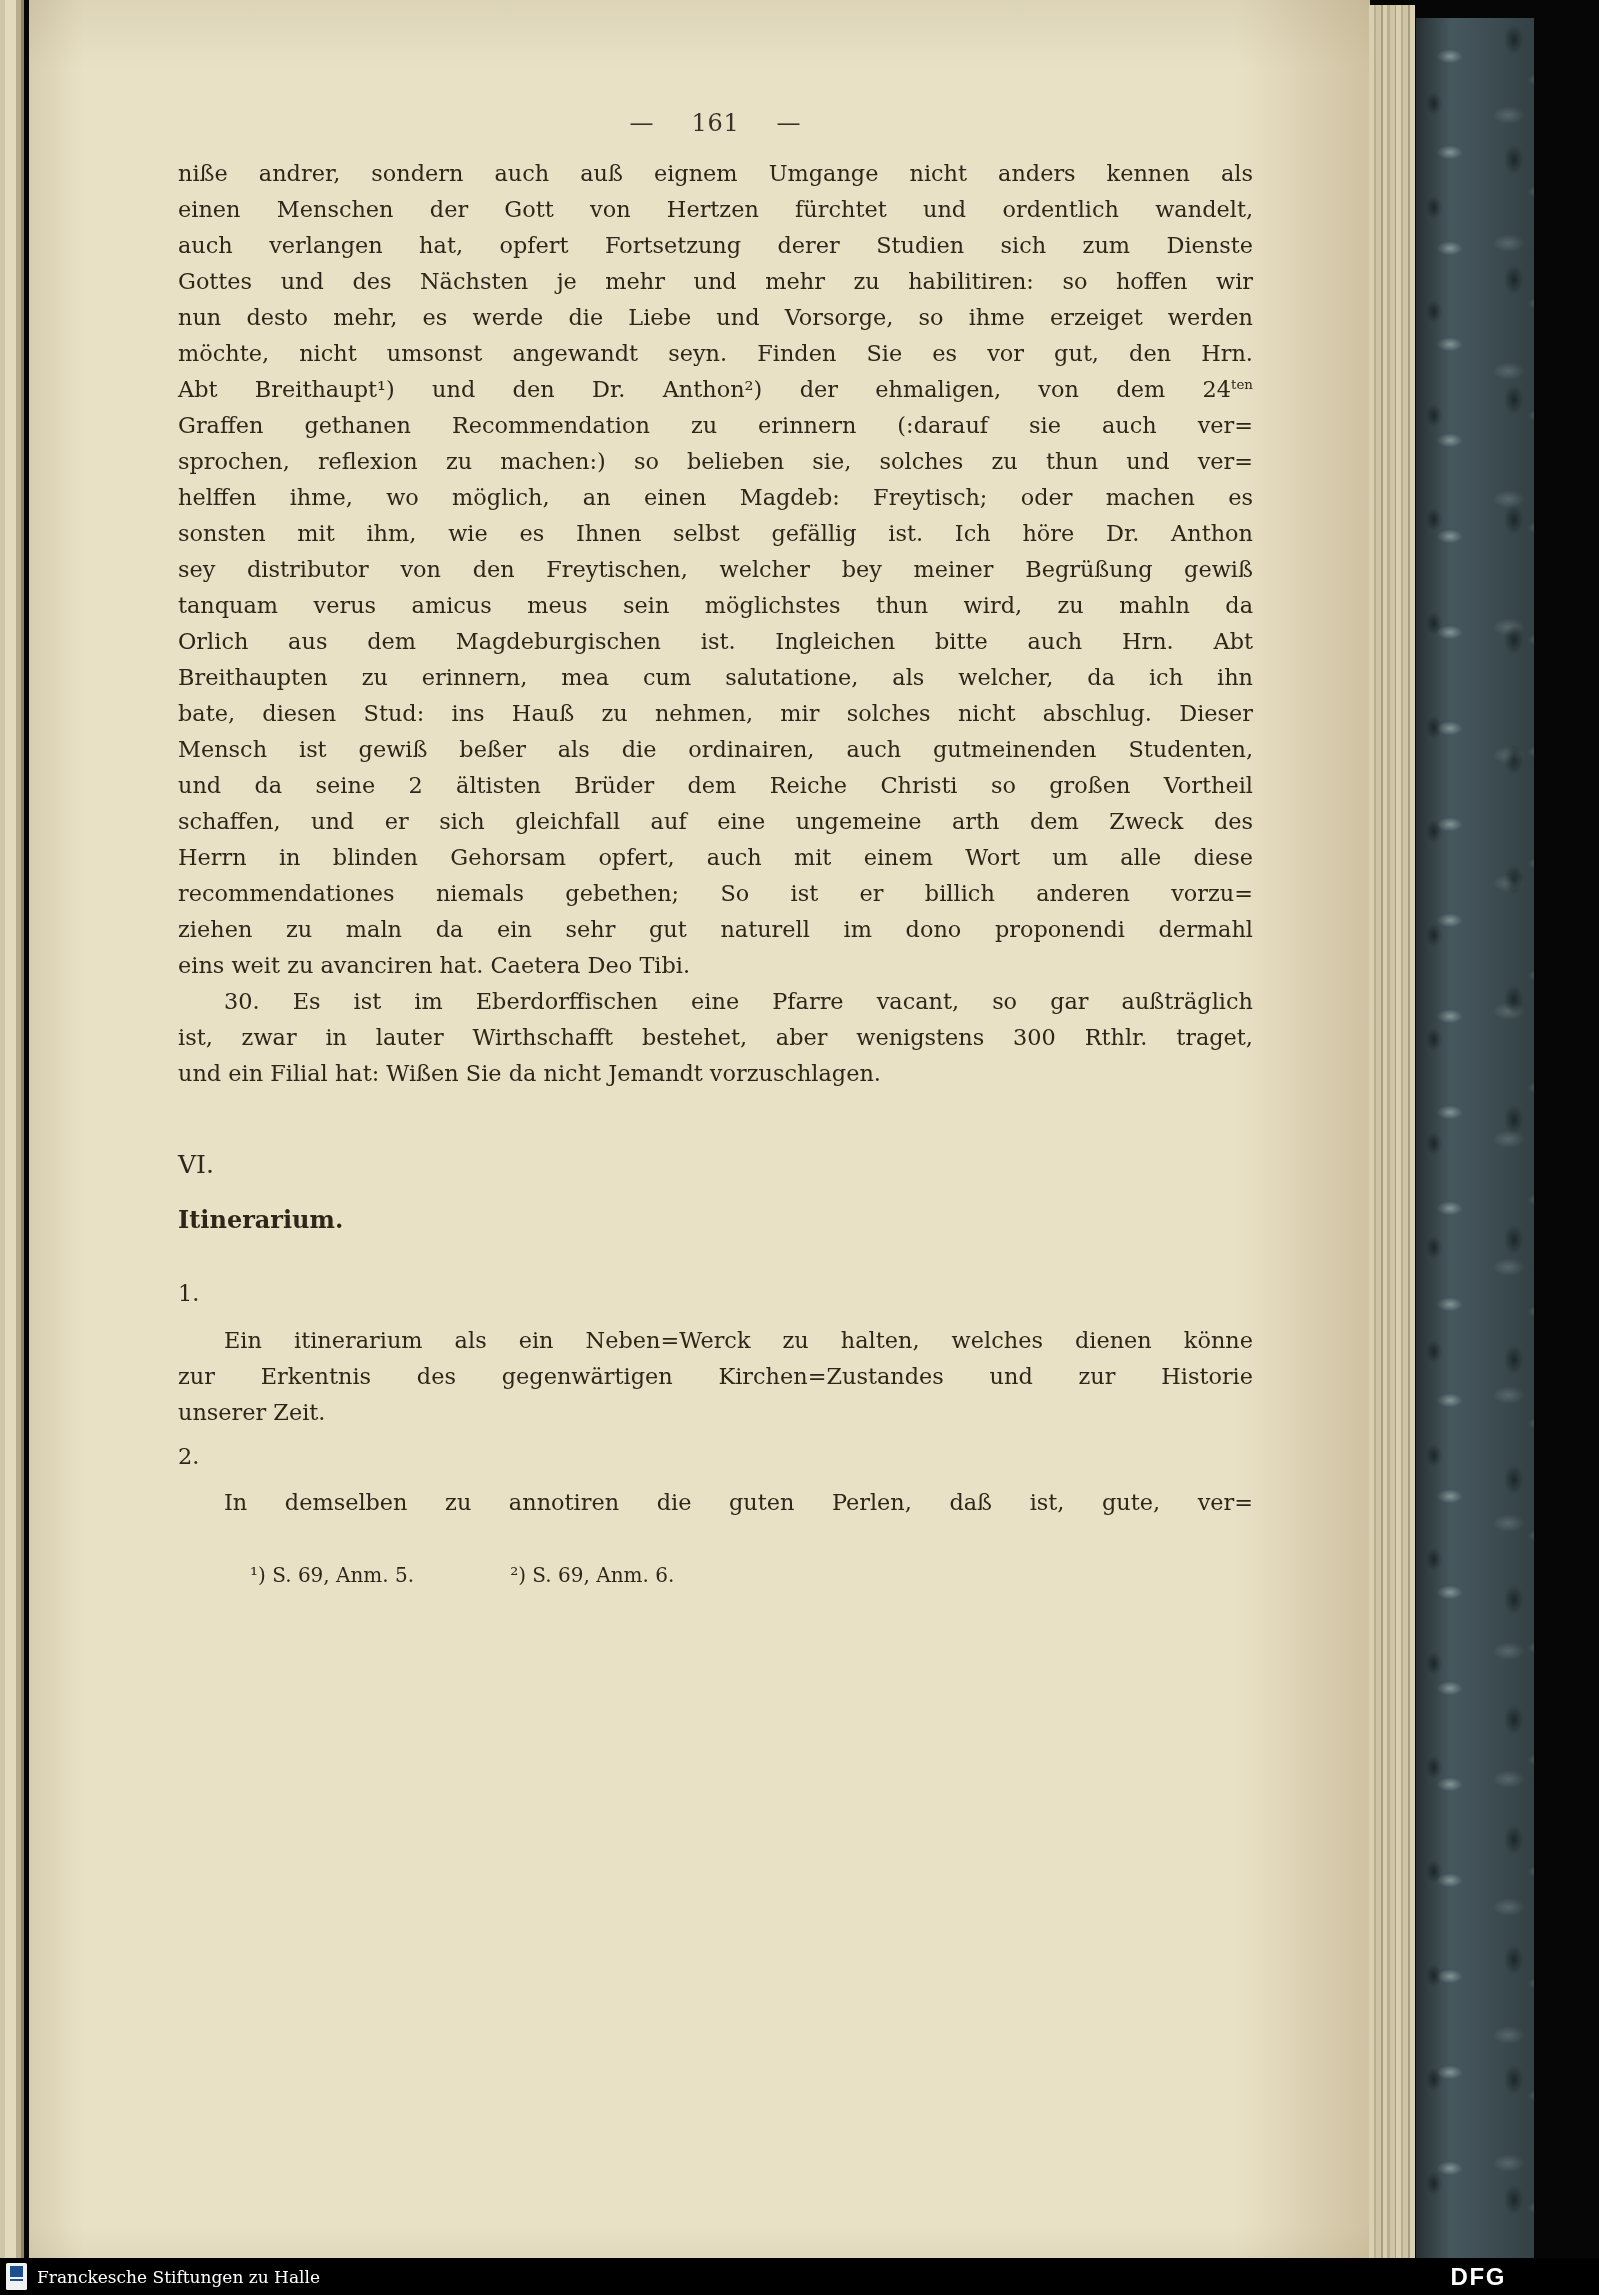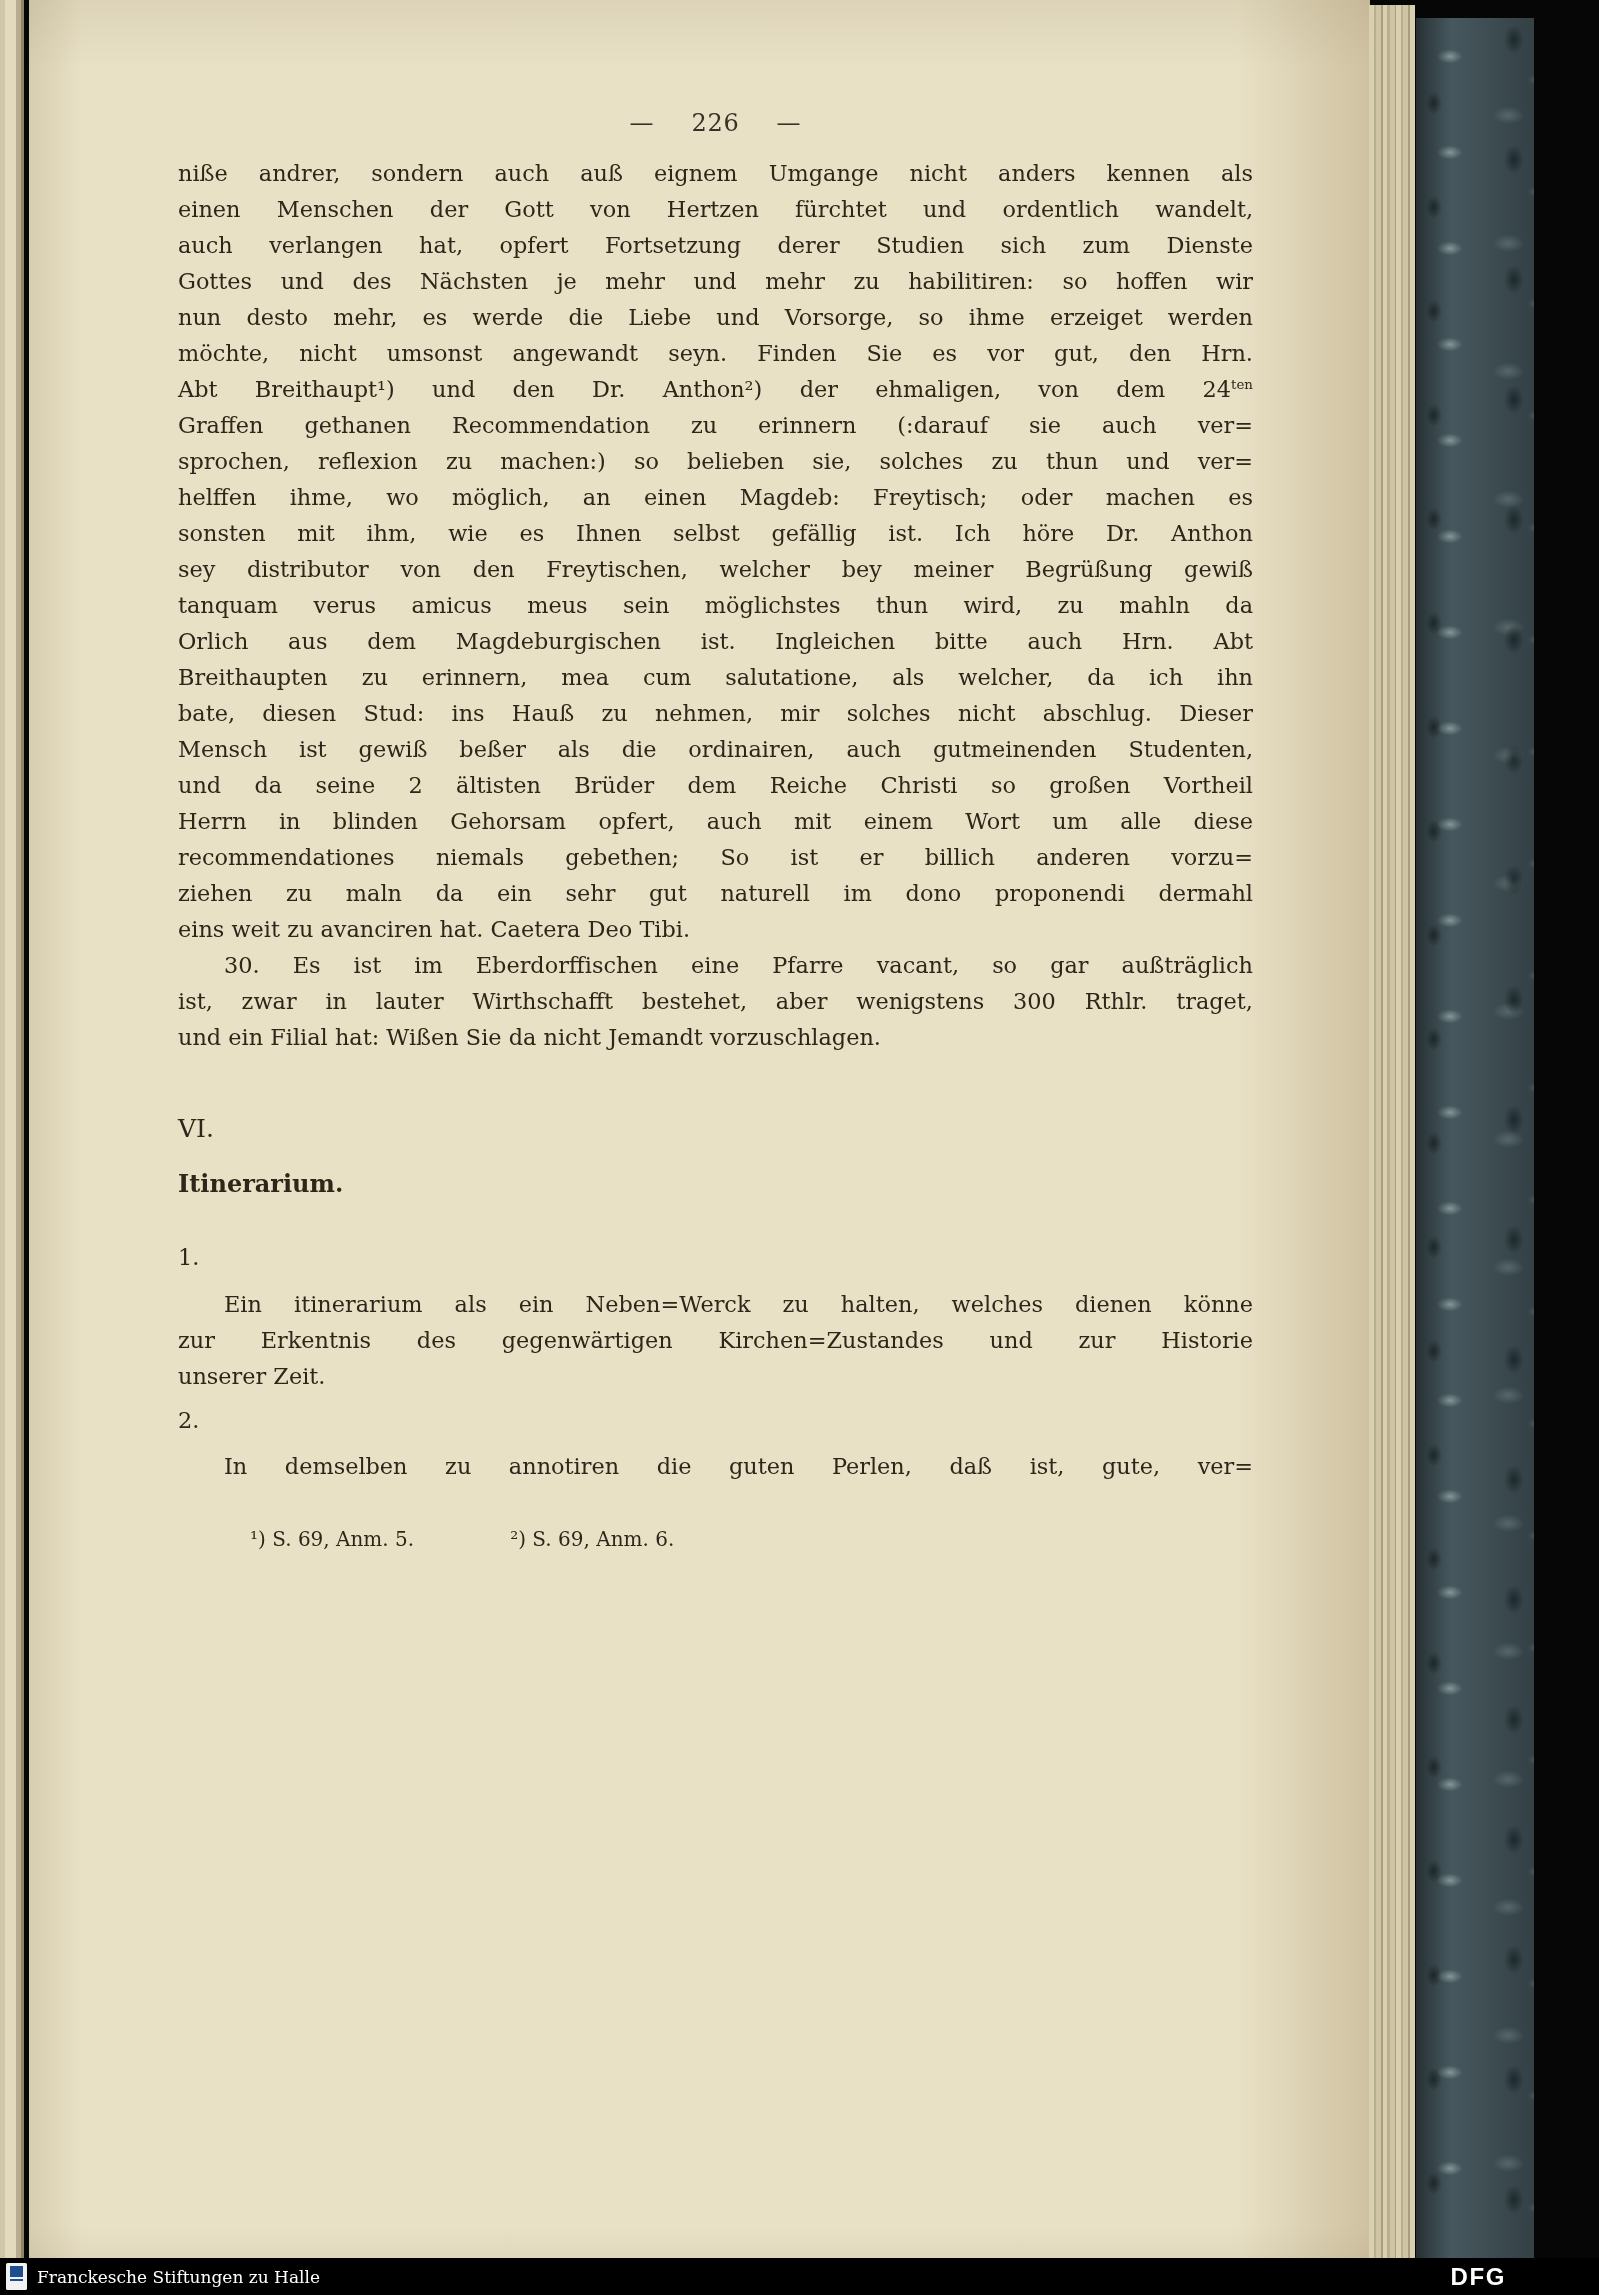--- a/index.html
+++ b/index.html
@@ -90,21 +90,21 @@
   }
 </style>
 </head>
 <body>
 
 <div class="left-strip"></div>
 
 <div class="page">
   <div class="pagenum-row">
     <span>—</span>
-    <span>226</span>
+    <span>161</span>
     <span>—</span>
   </div>
   <div class="text-body">
       <div class="blk blk-para">
         <div class="line">niße andrer, sondern auch auß eignem Umgange nicht anders kennen als</div>
         <div class="line">einen Menschen der Gott von Hertzen fürchtet und ordentlich wandelt,</div>
         <div class="line">auch verlangen hat, opfert Fortsetzung derer Studien sich zum Dienste</div>
         <div class="line">Gottes und des Nächsten je mehr und mehr zu habilitiren: so hoffen wir</div>
         <div class="line">nun desto mehr, es werde die Liebe und Vorsorge, so ihme erzeiget werden</div>
         <div class="line">möchte, nicht umsonst angewandt seyn.  Finden Sie es vor gut, den Hrn.</div>
@@ -113,20 +113,21 @@
         <div class="line">sprochen, reflexion zu machen:) so belieben sie, solches zu thun und ver=</div>
         <div class="line">helffen ihme, wo möglich, an einen Magdeb: Freytisch; oder machen es</div>
         <div class="line">sonsten mit ihm, wie es Ihnen selbst gefällig ist.  Ich höre Dr. Anthon</div>
         <div class="line">sey distributor von den Freytischen, welcher bey meiner Begrüßung gewiß</div>
         <div class="line">tanquam verus amicus meus sein möglichstes thun wird, zu mahln da</div>
         <div class="line">Orlich aus dem Magdeburgischen ist.  Ingleichen bitte auch Hrn. Abt</div>
         <div class="line">Breithaupten zu erinnern, mea cum salutatione, als welcher, da ich ihn</div>
         <div class="line">bate, diesen Stud: ins Hauß zu nehmen, mir solches nicht abschlug.  Dieser</div>
         <div class="line">Mensch ist gewiß beßer als die ordinairen, auch gutmeinenden Studenten,</div>
         <div class="line">und da seine 2 ältisten Brüder dem Reiche Christi so großen Vortheil</div>
+        <div class="line">schaffen, und er sich gleichfall auf eine ungemeine arth dem Zweck des</div>
         <div class="line">Herrn in blinden Gehorsam opfert, auch mit einem Wort um alle diese</div>
         <div class="line">recommendationes niemals gebethen; So ist er billich anderen vorzu=</div>
         <div class="line">ziehen zu maln da ein sehr gut naturell im dono proponendi dermahl</div>
         <div class="line last">eins weit zu avanciren hat.   Caetera Deo Tibi.</div>
       </div>
       <div class="blk blk-para indent">
         <div class="line">30. Es ist im Eberdorffischen eine Pfarre vacant, so gar außträglich</div>
         <div class="line">ist, zwar in lauter Wirthschafft bestehet, aber wenigstens 300 Rthlr. traget,</div>
         <div class="line last">und ein Filial hat:  Wißen Sie da nicht Jemandt vorzuschlagen.</div>
       </div>

